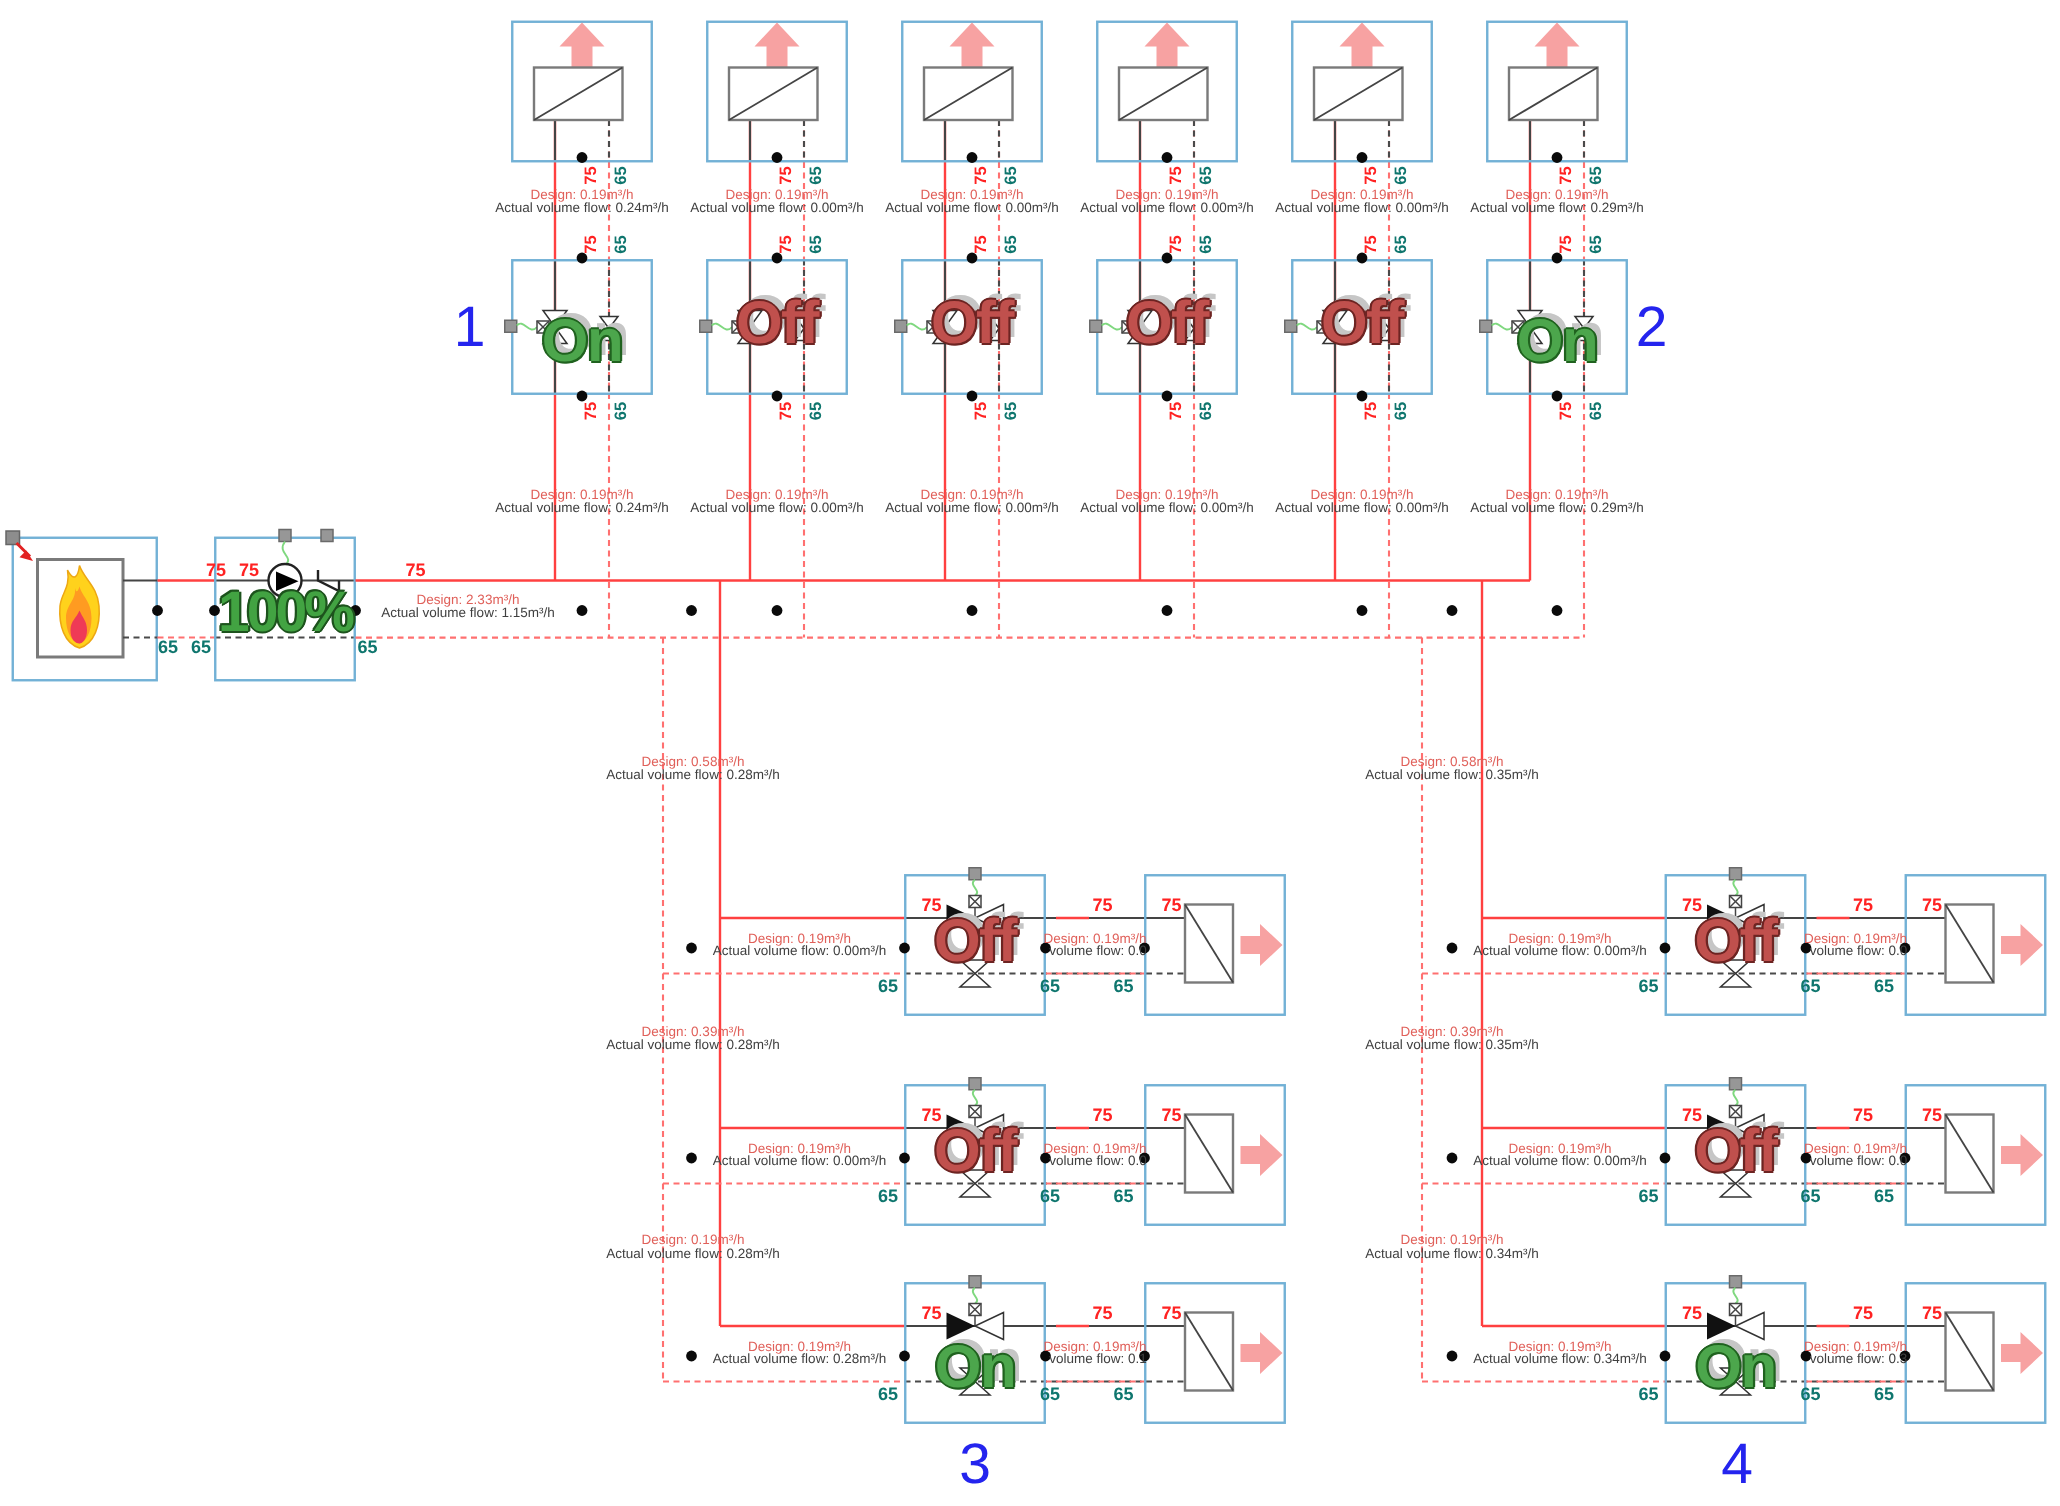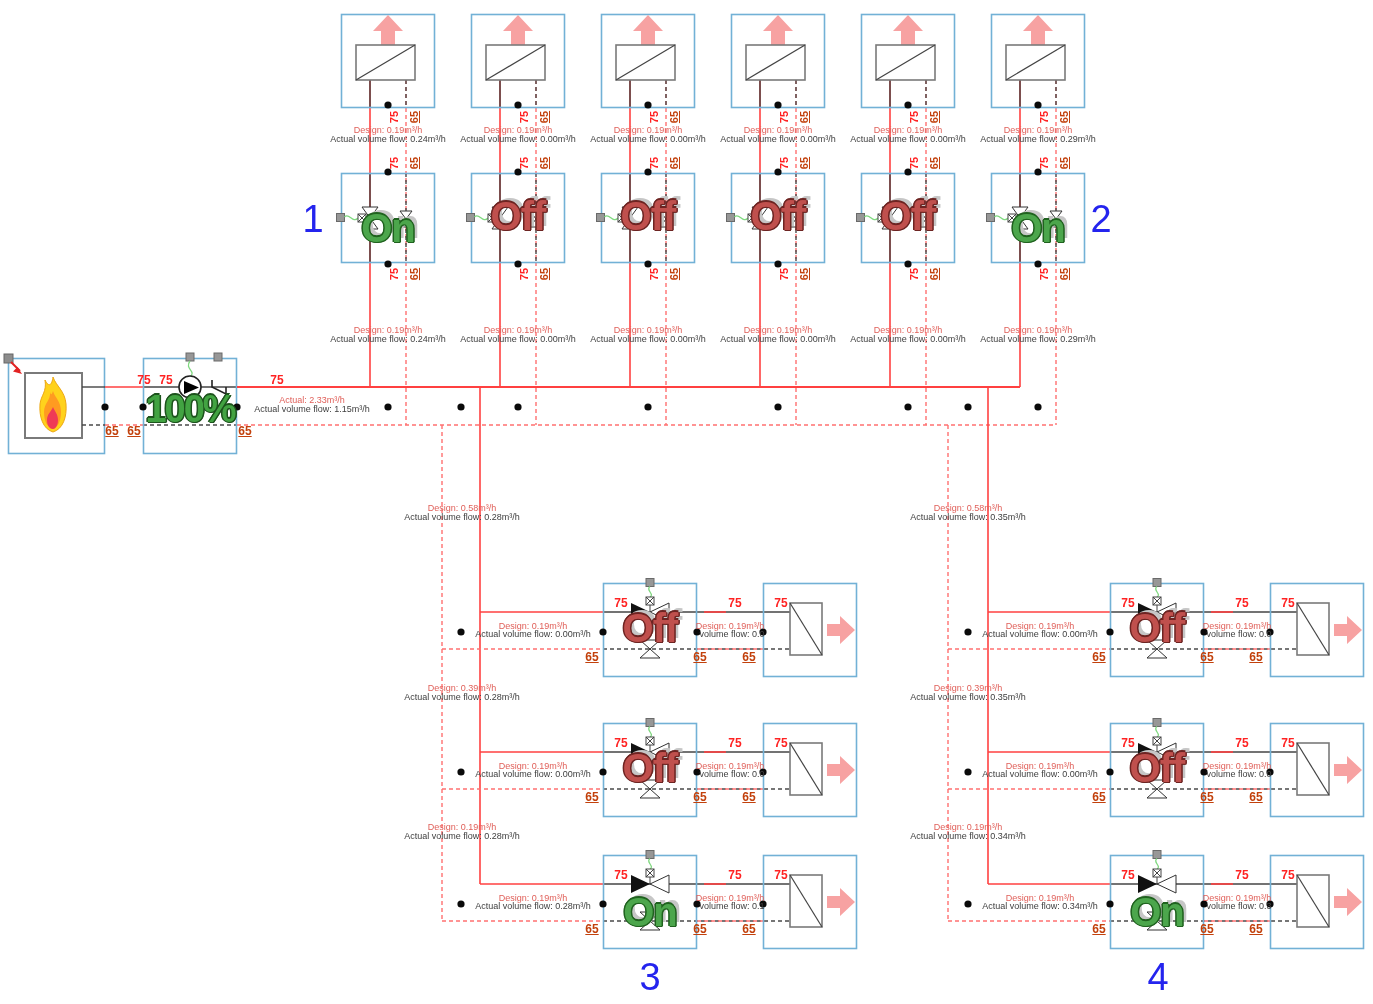--- a/index.html
+++ b/index.html
@@ -8,21 +8,21 @@
   #pipes{position:absolute;left:0;top:0;z-index:0;}
   .lbl{position:absolute;white-space:nowrap;transform:translate(-50%,-50%);
        font-size:9px;line-height:9px;z-index:2;}
   .red{color:#e0605a;}
   .dark{color:#404040;}
   .temp{position:absolute;white-space:nowrap;transform:translate(-50%,-50%);
         font-size:12px;font-weight:bold;z-index:2;}
   .vtemp{position:absolute;white-space:nowrap;transform:translate(-50%,-50%) rotate(-90deg);
         font-size:11px;font-weight:bold;z-index:2;}
   .temp-s{color:#ff2222;margin-left:32px;}
-  .temp-r{color:#c2410c;text-decoration:underline;}
+  .temp-r{color:#0f766e;}
   .state-text{position:absolute;transform:translate(-50%,-54%);font-size:40px;font-weight:bold;
         letter-spacing:-1px;z-index:3;}
   .state-text.off{color:#c0504d;
         text-shadow:-1.5px 0 #6d2422,1.5px 0 #6d2422,0 -1.5px #6d2422,0 1.5px #6d2422,
         1px 1px #6d2422,-1px -1px #6d2422,4px -4px 0 #c6c6c6;}
   .state-text.on{color:#4ca64c;
         text-shadow:-1.5px 0 #20621f,1.5px 0 #20621f,0 -1.5px #20621f,0 1.5px #20621f,
         1px 1px #20621f,-1px -1px #20621f,4px -4px 0 #c6c6c6;margin-top:12px;}
   .pump-speed{position:absolute;transform:translate(-50%,-50%);font-size:38px;font-weight:bold;
         letter-spacing:-2px;color:#42a342;z-index:3;
@@ -169,21 +169,21 @@
   <use href="#sideUnit" x="603" y="723"></use>
   <use href="#sideUnit" x="603" y="855"></use>
 
   <use href="#sideUnit" x="1110" y="583"></use>
   <use href="#sideUnit" x="1110" y="723"></use>
   <use href="#sideUnit" x="1110" y="855"></use>
 </svg>
 
 <div class="pump-speed" style="left:190px;top:409px;">100%</div>
 
-<div class="lbl red" style="left:312px;top:400px;">Actual: 2.33m³/h</div>
+<div class="lbl red" style="left:312px;top:400px;">Design: 2.33m³/h</div>
 <div class="lbl dark" style="left:312px;top:409px;">Actual volume flow: 1.15m³/h</div>
 
 <span class="temp temp-s" style="left:112px;top:380px;">75</span>
 <span class="temp temp-s" style="left:134px;top:380px;">75</span>
 <span class="temp temp-s" style="left:245px;top:380px;">75</span>
 <span class="temp temp-r" style="left:112px;top:431px;">65</span>
 <span class="temp temp-r" style="left:134px;top:431px;">65</span>
 <span class="temp temp-r" style="left:245px;top:431px;">65</span>
 
 <div class="group-number" style="left:313px;top:219px;">1</div>

